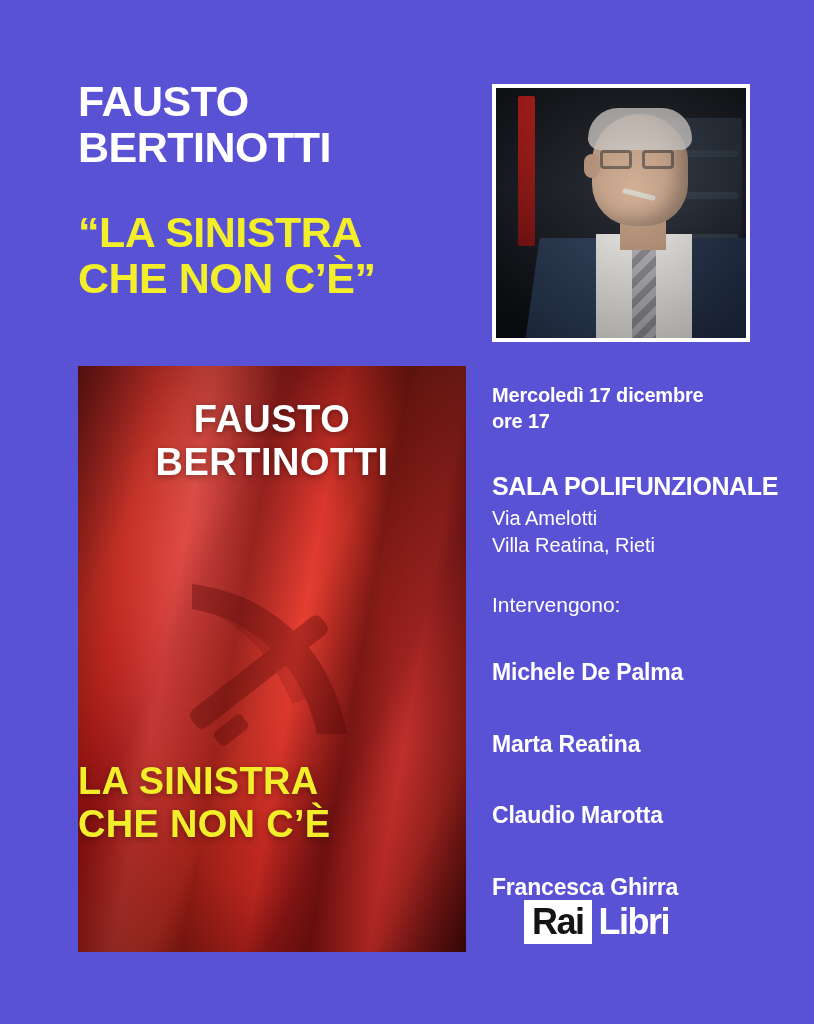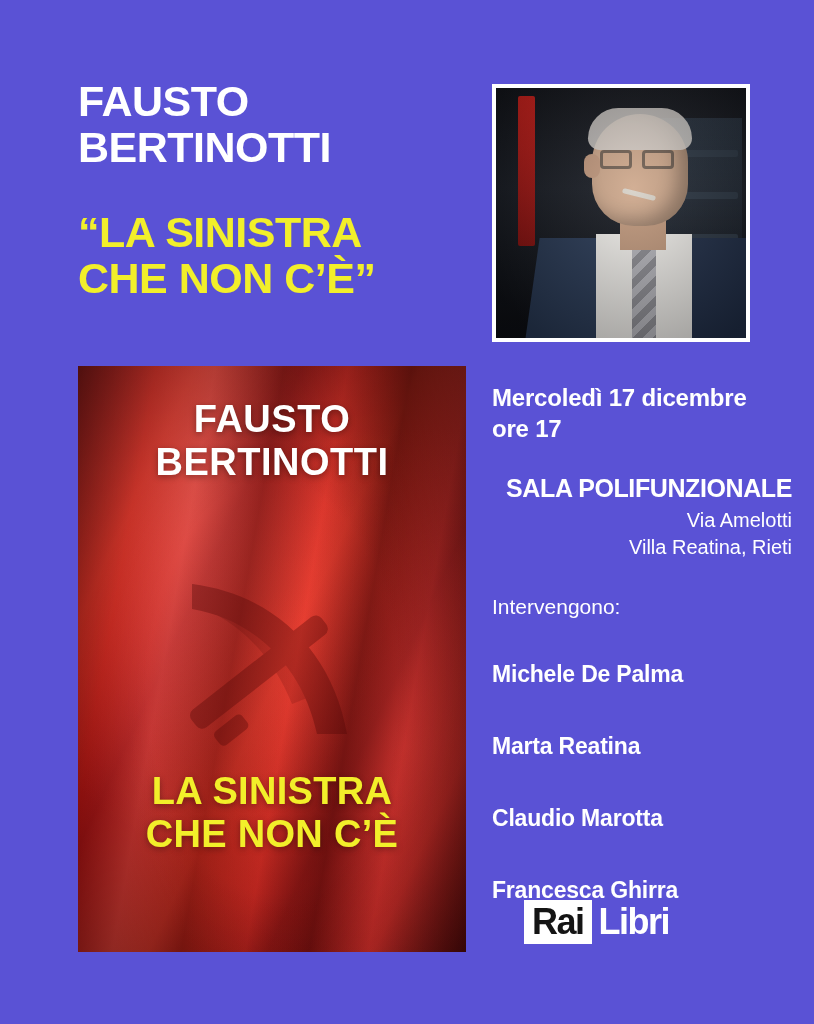--- a/index.html
+++ b/index.html
@@ -62,22 +62,21 @@
     position:absolute; top:32px; left:0; right:0;
     text-align:center;
     color:#ffffff;
     font-size:38px;
     font-weight:bold;
     line-height:1.12;
     letter-spacing:0.5px;
     text-shadow:0 2px 6px rgba(0,0,0,0.35);
   }
   .cover-title {
-    position:absolute; top:404px; left:0; right:0;
-    text-align:center;
+    position:absolute; top:394px; left:0; right:0;
     color:#f2ef2a;
     font-size:38px;
     font-weight:bold;
     line-height:1.12;
     letter-spacing:0.3px;
     text-shadow:0 2px 6px rgba(0,0,0,0.35);
   }
   .cover-logo {
     position:absolute; bottom:48px; left:0; right:0;
     text-align:center;
@@ -182,26 +181,25 @@
     position:absolute; inset:0;
     background:radial-gradient(ellipse at 55% 40%, rgba(255,255,255,0.07) 0%, rgba(0,0,0,0.35) 85%);
   }
 
   
   .right-col {
     position:absolute; left:492px; top:382px; width:300px;
     color:#ffffff;
   }
   .date-line {
-    font-size:24px; font-weight:bold; line-height:1.3;
+    font-size:20px; font-weight:bold; line-height:1.3;
     letter-spacing:-0.2px;
   }
   .venue {
-    margin-top:30px;
-    text-align:right;
+    margin-top:38px;
   }
   .venue-name {
     font-size:25px; font-weight:bold; letter-spacing:-0.4px;
   }
   .venue-addr {
     font-size:20px; line-height:1.35; margin-top:4px;
   }
   .speakers { margin-top:34px; }
   .speakers-label { font-size:21px; }
   .speaker { font-size:23px; font-weight:bold; line-height:1.38; letter-spacing:-0.2px;margin-top:40px; }

